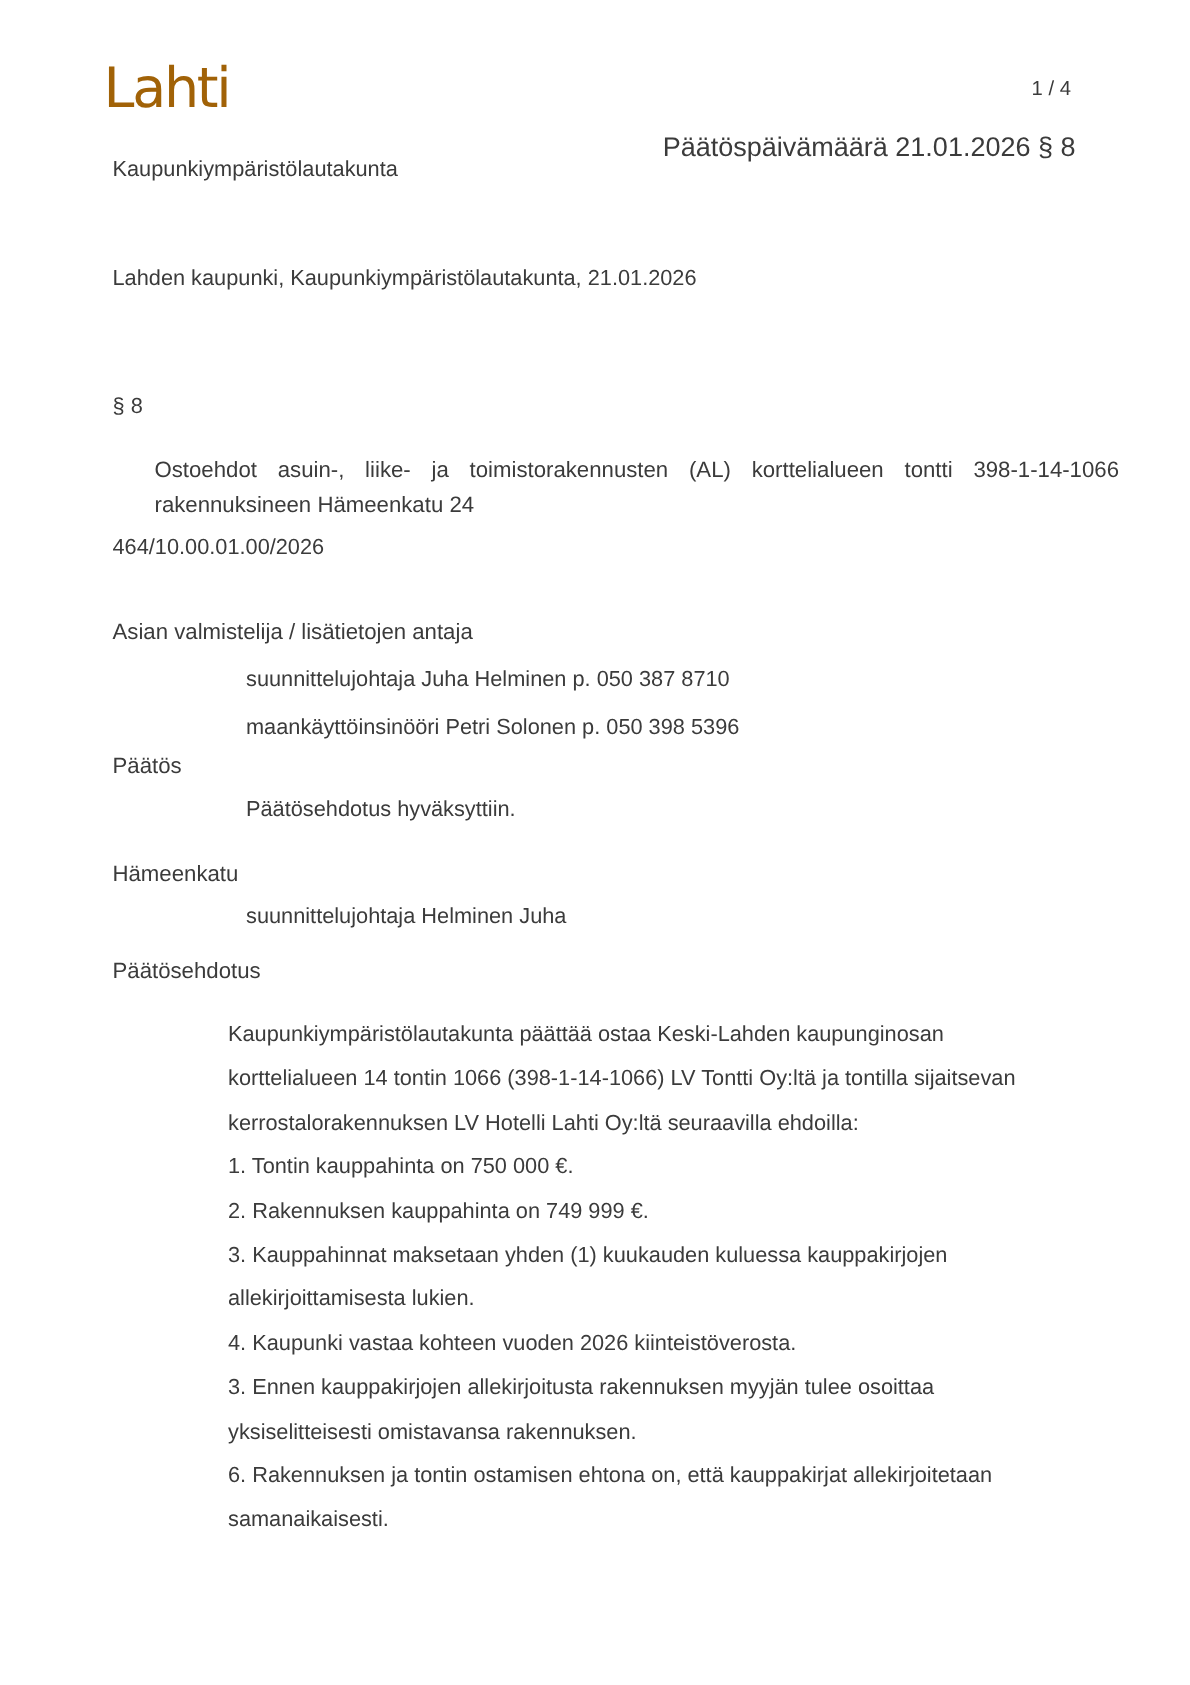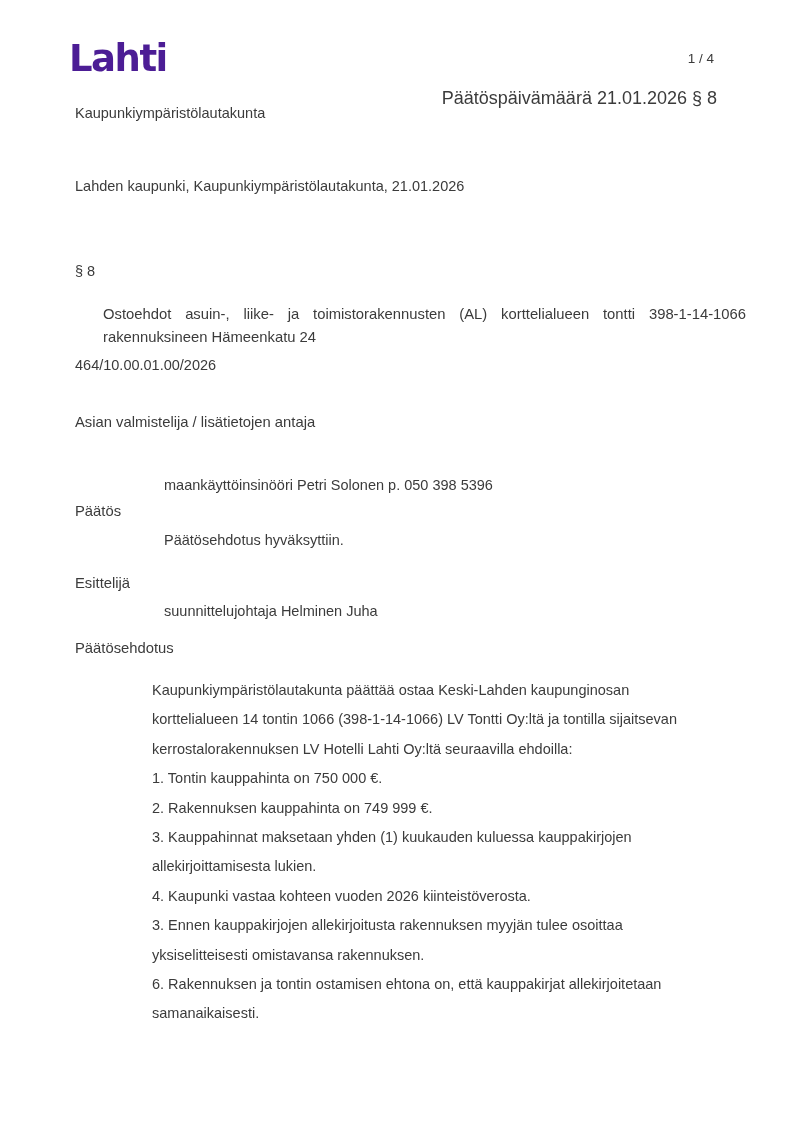--- a/index.html
+++ b/index.html
@@ -15,24 +15,24 @@
     overflow: hidden;
     font-family: "Liberation Sans", sans-serif;
     color: #3b3b3b;
   }
   .abs { position: absolute; }
 
   .logo {
     top: 40px;
     left: 69px;
     font-family: "DejaVu Sans", sans-serif;
-    font-weight: 700;
+    font-weight: 400;
     font-size: 37px;
     letter-spacing: -1.5px;
-    color: #4c1d95;
+    color: #a16207;
     line-height: 1;
   }
   .page-number {
     top: 51px;
     right: 79px;
     font-size: 13.5px;
     color: #3b3b3b;
   }
   .header-row-left {
     top: 105px;
@@ -117,28 +117,29 @@
   <div class="abs source-line">Lahden kaupunki, Kaupunkiympäristölautakunta, 21.01.2026</div>
 
   <div class="abs section-sign">§ 8</div>
 
   <div class="abs doc-title">Ostoehdot asuin-, liike- ja toimistorakennusten (AL) korttelialueen tontti 398-1-14-1066 rakennuksineen Hämeenkatu 24</div>
 
   <div class="abs diary-number">464/10.00.01.00/2026</div>
 
   <div class="abs h-label preparer-heading">Asian valmistelija / lisätietojen antaja</div>
 
+  <div class="abs indent contact-0">suunnittelujohtaja Juha Helminen p. 050 387 8710</div>
 
   <div class="abs indent contact-1">maankäyttöinsinööri Petri Solonen p. 050 398 5396</div>
 
   <div class="abs h-label decision-heading">Päätös</div>
 
   <div class="abs indent decision-text">Päätösehdotus hyväksyttiin.</div>
 
-  <div class="abs h-label presenter-heading">Esittelijä</div>
+  <div class="abs h-label presenter-heading">Hämeenkatu</div>
 
   <div class="abs indent presenter-text">suunnittelujohtaja Helminen Juha</div>
 
   <div class="abs h-label proposal-heading">Päätösehdotus</div>
 
   <div class="abs proposal-block">
     <p>Kaupunkiympäristölautakunta päättää ostaa Keski-Lahden kaupunginosan korttelialueen 14 tontin 1066 (398-1-14-1066)  LV Tontti Oy:ltä ja tontilla sijaitsevan kerrostalorakennuksen LV Hotelli Lahti Oy:ltä seuraavilla ehdoilla:</p>
     <p>1. Tontin kauppahinta on 750 000 €.</p>
     <p>2. Rakennuksen kauppahinta on 749 999 €.</p>
     <p>3. Kauppahinnat maksetaan yhden (1) kuukauden kuluessa kauppakirjojen allekirjoittamisesta lukien.</p>

